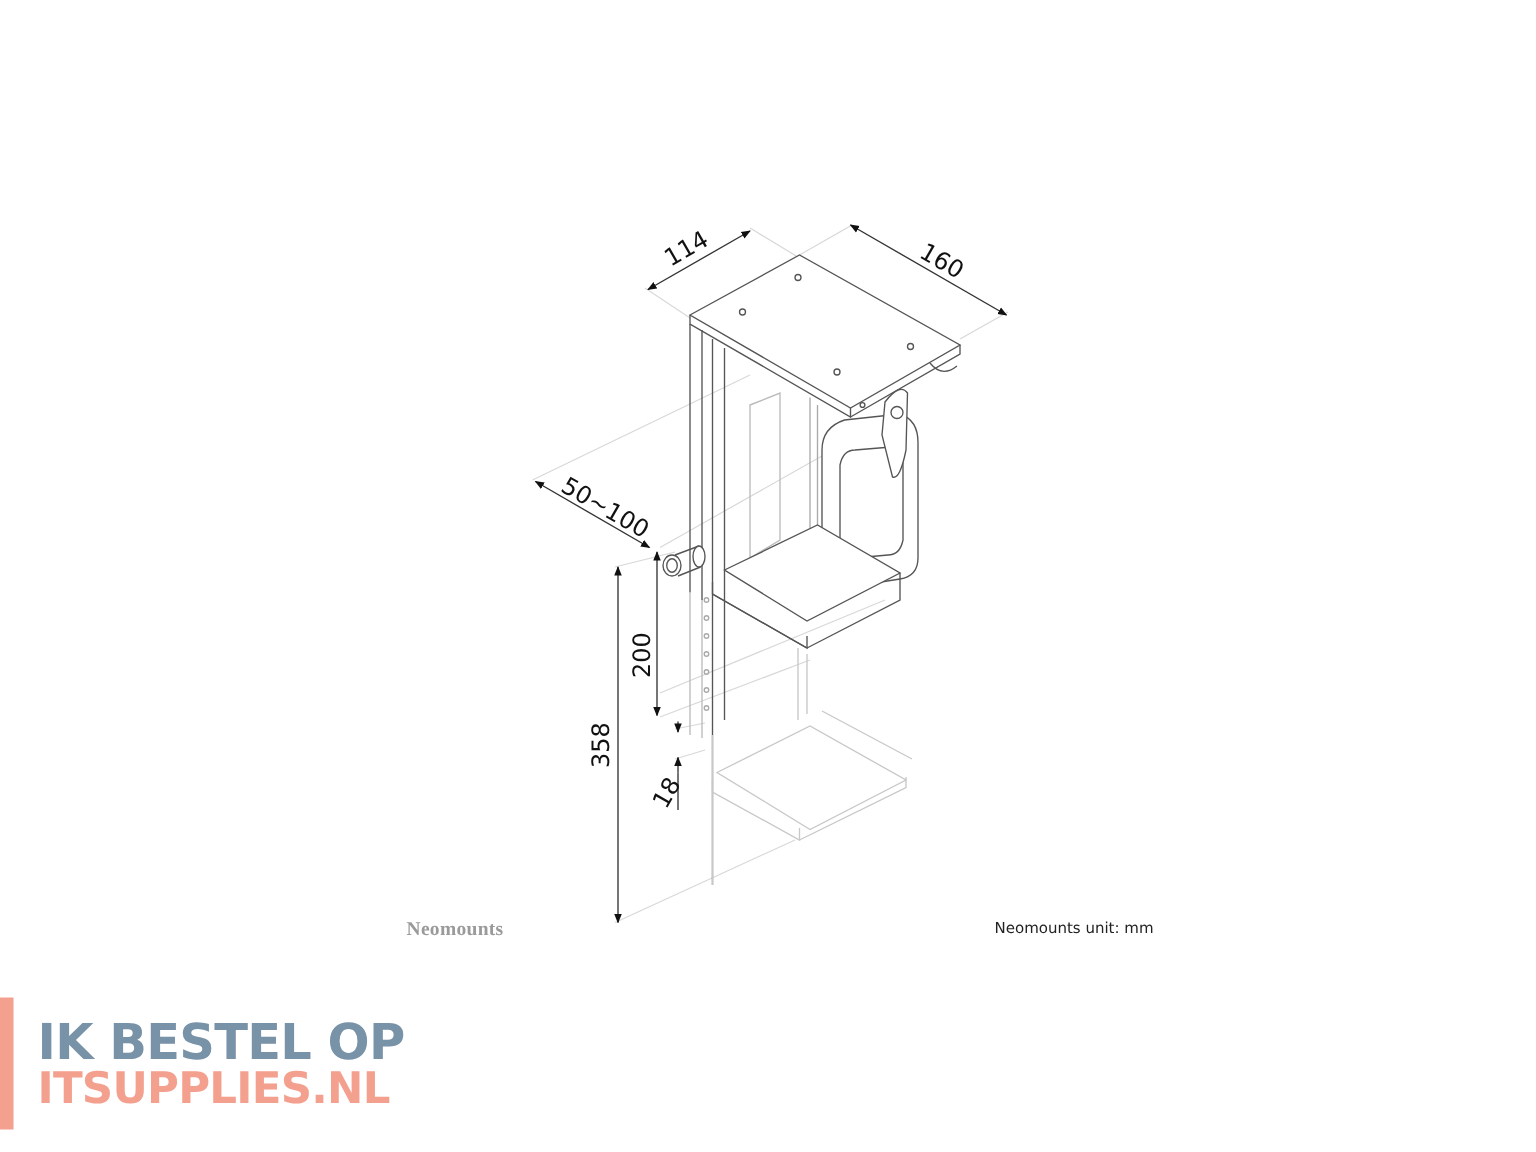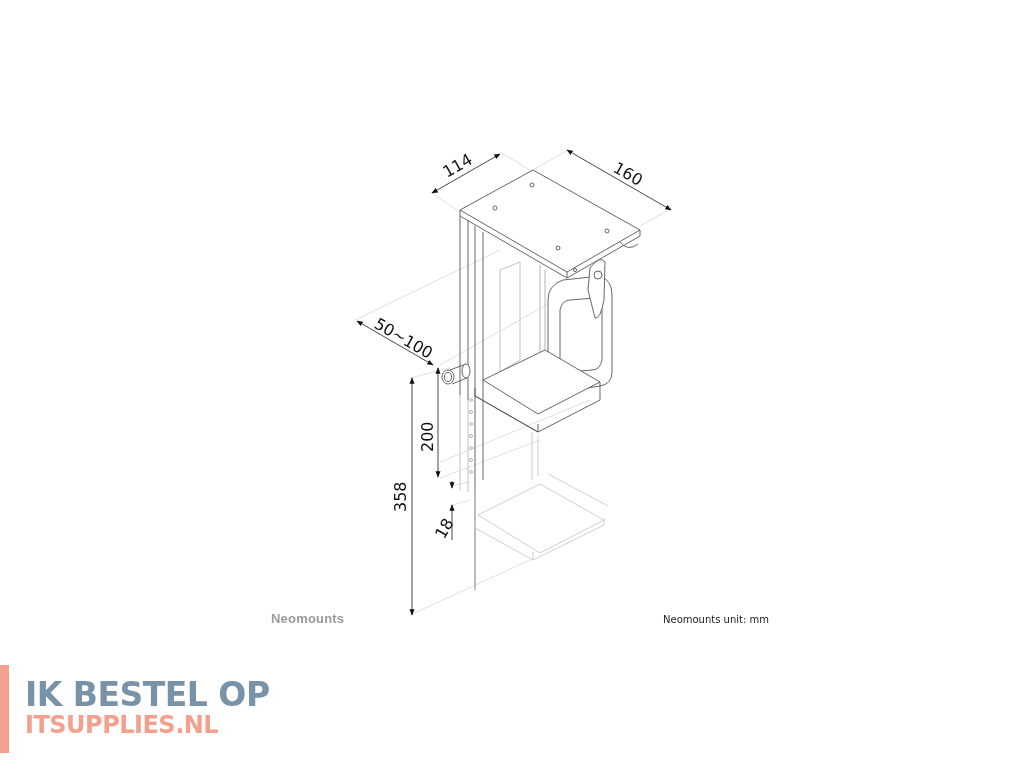--- a/index.html
+++ b/index.html
@@ -1,22 +1,22 @@
 <!DOCTYPE html>
 <html><head>
 <meta charset="utf-8">
 <style>
   html, body { margin:0; padding:0; background:#ffffff; }
   body { width:1024px; height:768px; position:relative; overflow:hidden; font-family:"Liberation Sans", sans-serif; }
   .drawing { position:absolute; left:0; top:0; width:1024px; height:768px; }
-  .brand { position:absolute; left:271px; top:611px; font-size:13px; font-weight:bold; color:#9a9a9a; letter-spacing:0.2px; font-family:Liberation Sans, sans-serif; }
+  .brand { position:absolute; left:271px; top:611px; font-size:13px; font-weight:bold; color:#9a9a9a; letter-spacing:0.2px; font-family:Liberation Serif, serif; }
   .unit { position:absolute; left:663px; top:614px; font-size:10px; color:#222; font-family:"DejaVu Sans", sans-serif; }
   .logo-bar { position:absolute; left:0; top:665px; width:9px; height:88px; background:#f4a08f; }
   .logo-line1 { position:absolute; left:25px; top:680px; font-size:33px; font-weight:bold; color:#7892a8; letter-spacing:-0.5px; font-family:"DejaVu Sans", sans-serif; line-height:30px; }
-  .logo-line2 { position:absolute; left:25px; top:710px; font-size:24px; font-weight:bold; color:#f4a08f; letter-spacing:-0.5px; font-family:"DejaVu Sans", sans-serif; line-height:30px; }
+  .logo-line2 { position:absolute; left:25px; top:710px; font-size:29px; font-weight:bold; color:#f4a08f; letter-spacing:-0.5px; font-family:"DejaVu Sans", sans-serif; line-height:30px; }
   svg text { font-family:"DejaVu Sans", sans-serif; }
 </style>
 </head>
 <body>
 
 <svg class="drawing" viewBox="0 0 1024 768" xmlns="http://www.w3.org/2000/svg">
   <defs>
     <marker id="arr" viewBox="0 0 10 10" refX="9" refY="5" markerWidth="7" markerHeight="7" orient="auto-start-reverse">
       <path d="M0,1 L10,5 L0,9 z" fill="#111"></path>
     </marker>

